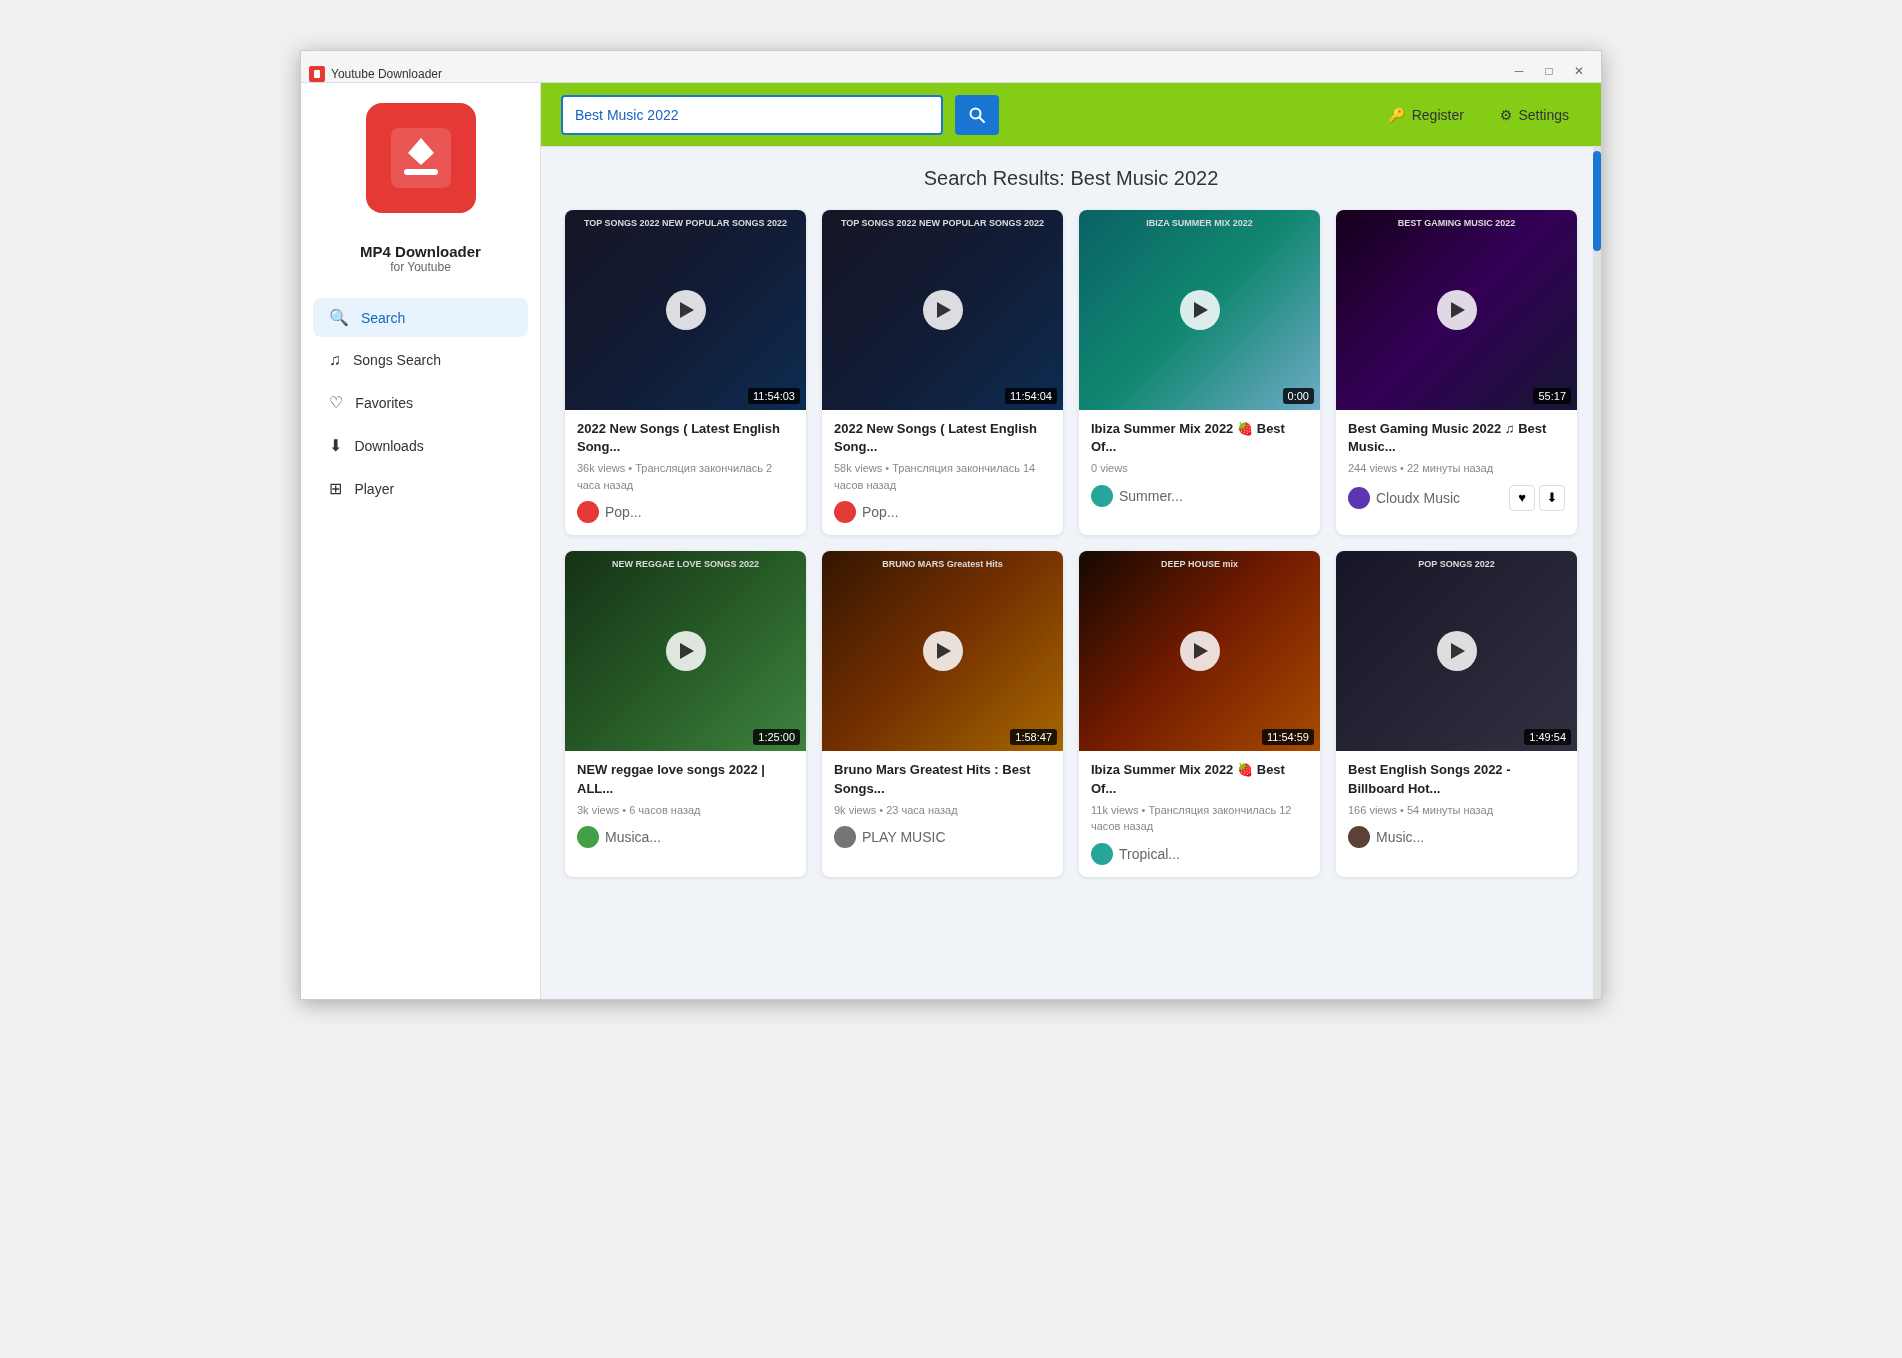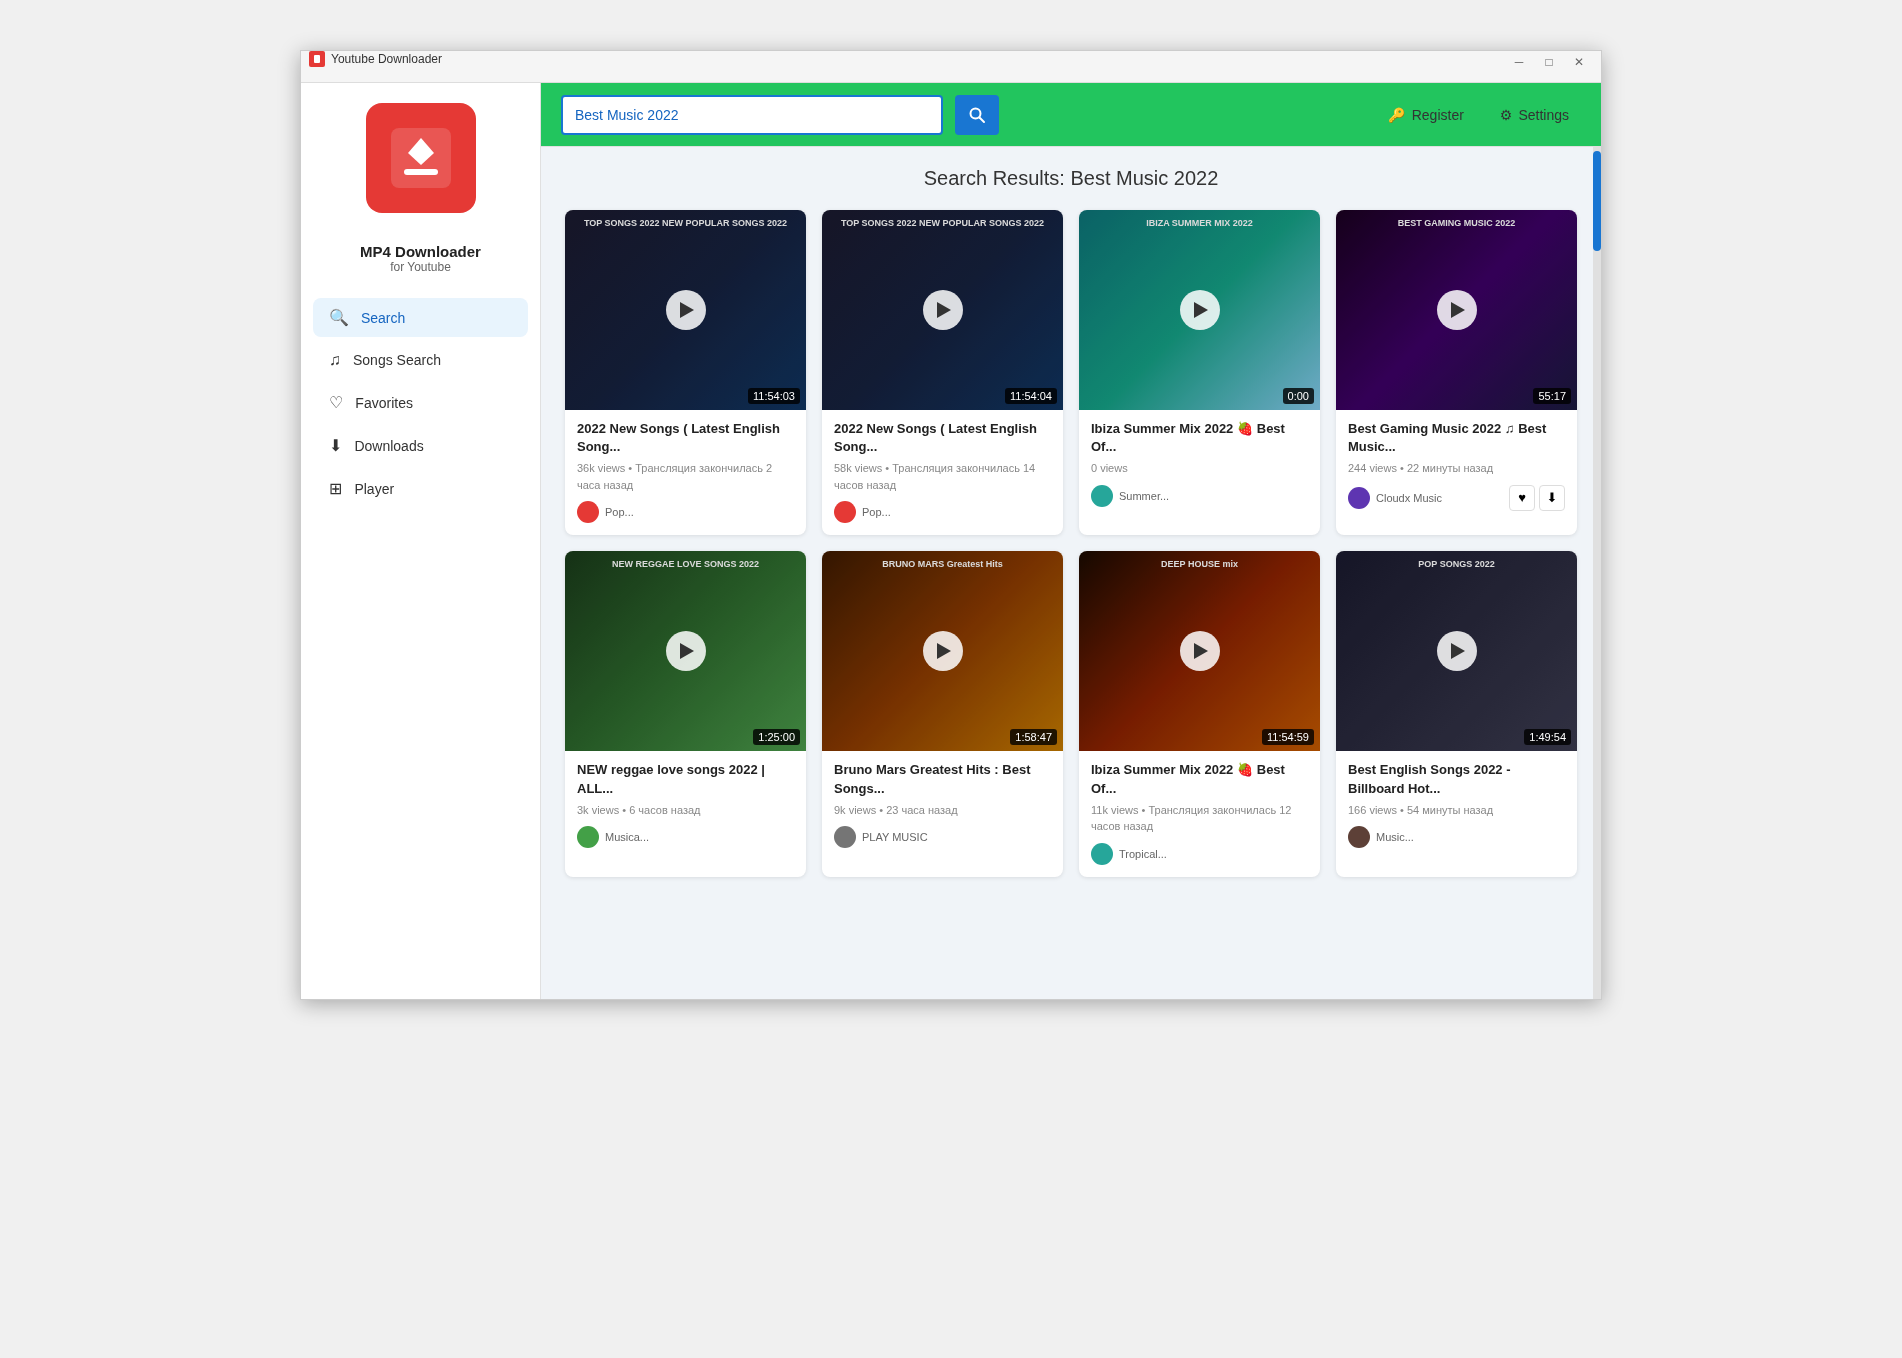--- a/index.html
+++ b/index.html
@@ -1,20 +1,20 @@
 <!DOCTYPE html>
 <html><head>
   <meta charset="utf-8">
   <style>
     * { box-sizing: border-box; margin: 0; padding: 0; }
     body { font-family: 'Segoe UI', Arial, sans-serif; background: #f0f0f0; width: 1902px; height: 1358px; overflow: hidden; }
 
     .window { width: 1302px; height: 950px; background: #fff; border: 1px solid #ccc; box-shadow: 0 4px 20px rgba(0,0,0,0.3); display: flex; flex-direction: column; margin: 50px auto; }
 
-    .titlebar { height: 32px; background: #f5f5f5; border-bottom: 1px solid #ddd; display: flex; align-items: flex-start; padding: 0 8px; justify-content: space-between; }
+    .titlebar { height: 32px; background: #f5f5f5; border-bottom: 1px solid #ddd; display: flex; align-items: flex-end; padding: 0 8px; justify-content: space-between; }
     .titlebar-left { display: flex; align-items: center; gap: 6px; }
     .titlebar-icon { width: 16px; height: 16px; background: #e53935; border-radius: 2px; display: flex; align-items: center; justify-content: center; }
     .titlebar-title { font-size: 12px; color: #333; }
     .titlebar-controls { display: flex; gap: 2px; }
     .titlebar-btn { width: 28px; height: 22px; border: none; background: transparent; cursor: pointer; font-size: 12px; color: #666; display: flex; align-items: center; justify-content: center; }
 
     .main-layout { display: flex; flex: 1; overflow: hidden; }
 
     
     .sidebar { width: 240px; background: #fff; border-right: 1px solid #e0e0e0; display: flex; flex-direction: column; align-items: center; padding-top: 20px; flex-shrink: 0; }
@@ -22,21 +22,21 @@
     .sidebar-logo svg { width: 70px; height: 70px; }
     .sidebar-app-name { font-size: 15px; font-weight: 700; color: #222; text-align: center; margin-top: 16px; }
     .sidebar-app-sub { font-size: 12px; color: #666; text-align: center; margin-bottom: 24px; }
     .sidebar-nav { width: 100%; padding: 0 12px; display: flex; flex-direction: column; gap: 4px; }
     .sidebar-item { display: flex; align-items: center; gap: 12px; padding: 10px 16px; border-radius: 8px; cursor: pointer; font-size: 14px; color: #333; font-weight: 500; }
     .sidebar-item.active { background: #e8f4fd; color: #1565c0; }
     .sidebar-item-icon { font-size: 16px; }
 
     
     .content { flex: 1; display: flex; flex-direction: column; overflow: hidden; }
-    .toolbar { height: 64px; background: #22c55e; border-bottom: 1px solid #e0e0e0; display: flex; align-items: center; padding: 0 20px; gap: 12px; }
+    .toolbar { height: 64px; background: #84cc16; border-bottom: 1px solid #e0e0e0; display: flex; align-items: center; padding: 0 20px; gap: 12px; }
     .search-box { flex: 1; max-width: 680px; height: 40px; border: 2px solid #1976d2; border-radius: 4px; padding: 0 12px; font-size: 14px; color: #1565c0; outline: none; background: #fff; }
     .search-btn { width: 44px; height: 40px; background: #1976d2; border: none; border-radius: 4px; cursor: pointer; display: flex; align-items: center; justify-content: center; }
     .toolbar-spacer { flex: 1; }
     .toolbar-action { display: flex; align-items: center; gap: 6px; padding: 8px 12px; border: none; background: transparent; cursor: pointer; font-size: 14px; color: #333; }
 
     .results-area { flex: 1; background: #f0f4f8; overflow-y: auto; padding: 20px 24px; }
     .results-title { text-align: center; font-size: 20px; color: #333; margin-bottom: 20px; font-weight: 400; }
     .results-grid { display: grid; grid-template-columns: repeat(4, 1fr); gap: 16px; }
 
     
@@ -45,21 +45,21 @@
     .thumb-overlay { position: absolute; inset: 0; background: rgba(0,0,0,0.15); display: flex; align-items: center; justify-content: center; }
     .play-btn { width: 40px; height: 40px; background: rgba(255,255,255,0.85); border-radius: 50%; display: flex; align-items: center; justify-content: center; }
     .play-btn::after { content: ''; border-left: 14px solid #333; border-top: 8px solid transparent; border-bottom: 8px solid transparent; margin-left: 3px; }
     .duration-badge { position: absolute; bottom: 6px; right: 6px; background: rgba(0,0,0,0.8); color: #fff; font-size: 11px; padding: 2px 5px; border-radius: 3px; }
     .video-info { padding: 10px 12px 12px; }
     .video-title { font-size: 13px; font-weight: 600; color: #222; line-height: 1.4; margin-bottom: 4px; display: -webkit-box; -webkit-line-clamp: 2; -webkit-box-orient: vertical; overflow: hidden; }
     .video-meta { font-size: 11px; color: #888; margin-bottom: 8px; line-height: 1.5; }
     .video-channel { display: flex; align-items: center; gap: 6px; justify-content: space-between; }
     .channel-info { display: flex; align-items: center; gap: 6px; }
     .channel-avatar { width: 22px; height: 22px; border-radius: 50%; display: flex; align-items: center; justify-content: center; font-size: 8px; font-weight: bold; color: #fff; flex-shrink: 0; }
-    .channel-name { font-size: 11px; color: #666; }
+    .channel-name { font-size: 14px; color: #666; }
     .card-actions { display: flex; gap: 4px; }
     .card-action-btn { width: 26px; height: 26px; border: 1px solid #ddd; border-radius: 4px; background: #fff; cursor: pointer; display: flex; align-items: center; justify-content: center; font-size: 13px; }
 
     
     .thumb-1 { background: linear-gradient(135deg, #1a1a2e 0%, #16213e 50%, #0f3460 100%); }
     .thumb-2 { background: linear-gradient(135deg, #1a1a2e 0%, #16213e 50%, #0f3460 100%); }
     .thumb-3 { background: linear-gradient(135deg, #0d7377 0%, #14a085 50%, #84c9eb 100%); }
     .thumb-4 { background: linear-gradient(135deg, #1a0020 0%, #3d0066 50%, #1a1a3e 100%); }
     .thumb-5 { background: linear-gradient(135deg, #1a3a1a 0%, #2d6a2d 50%, #4a9a4a 100%); }
     .thumb-6 { background: linear-gradient(135deg, #3d1a00 0%, #8b3a00 50%, #c47a00 100%); }

